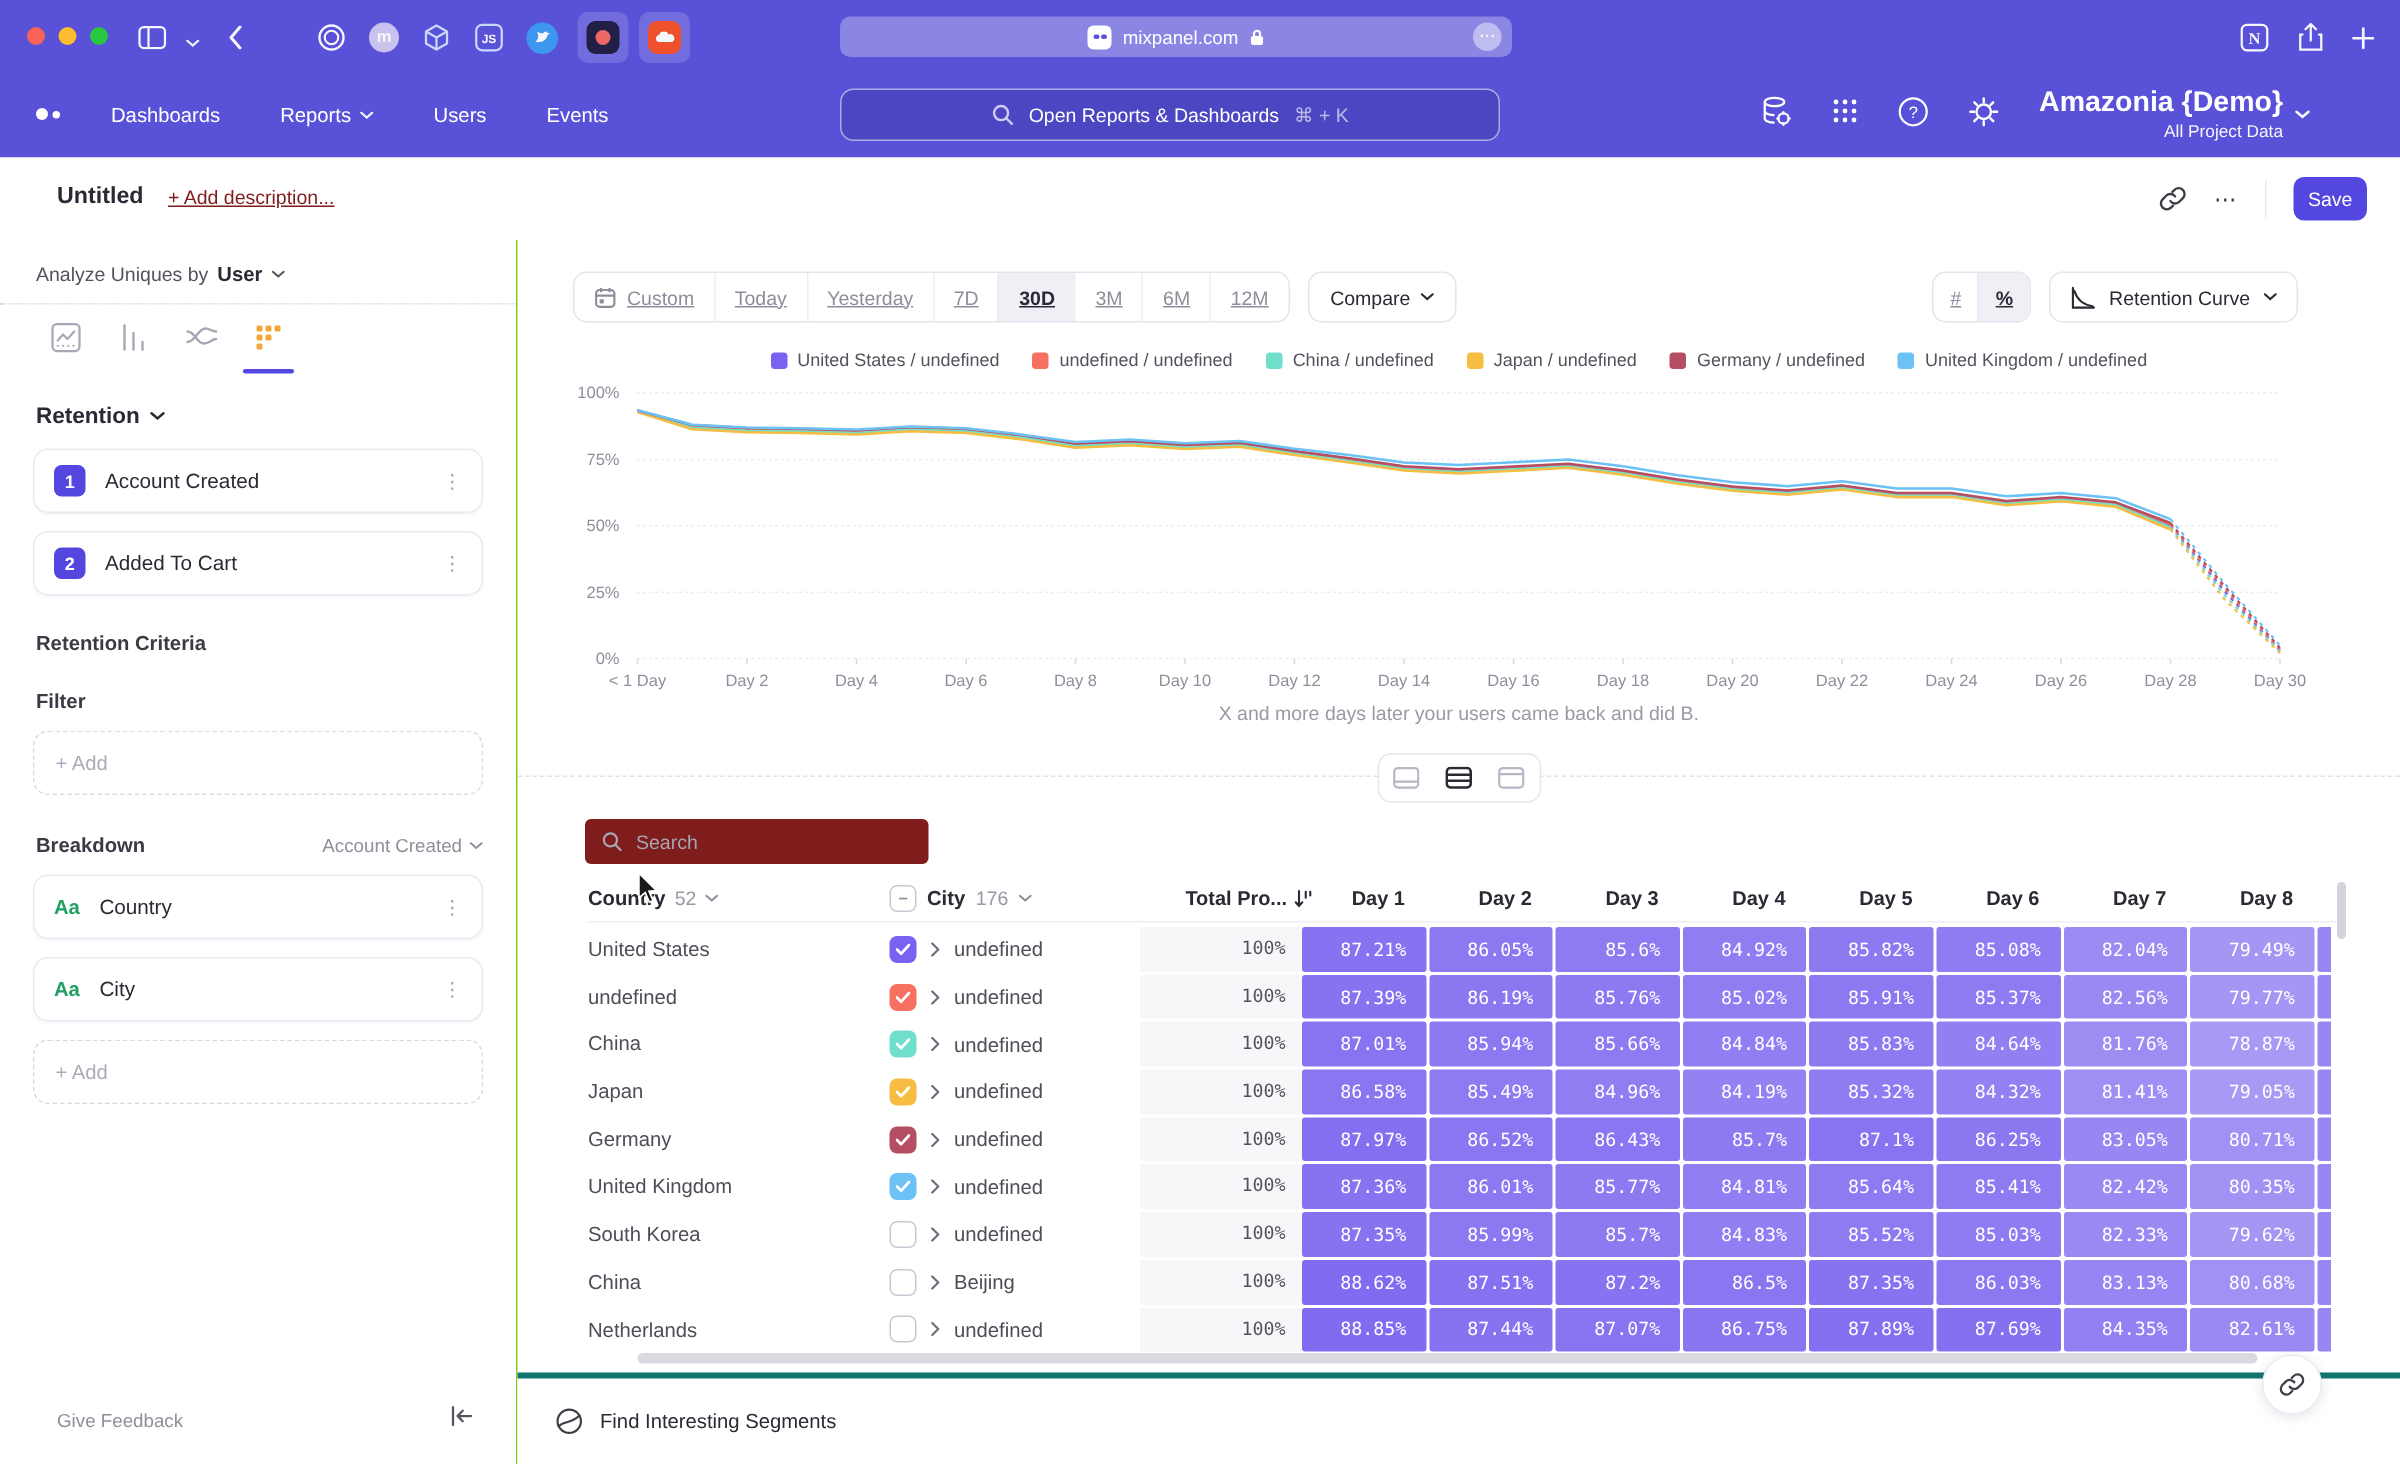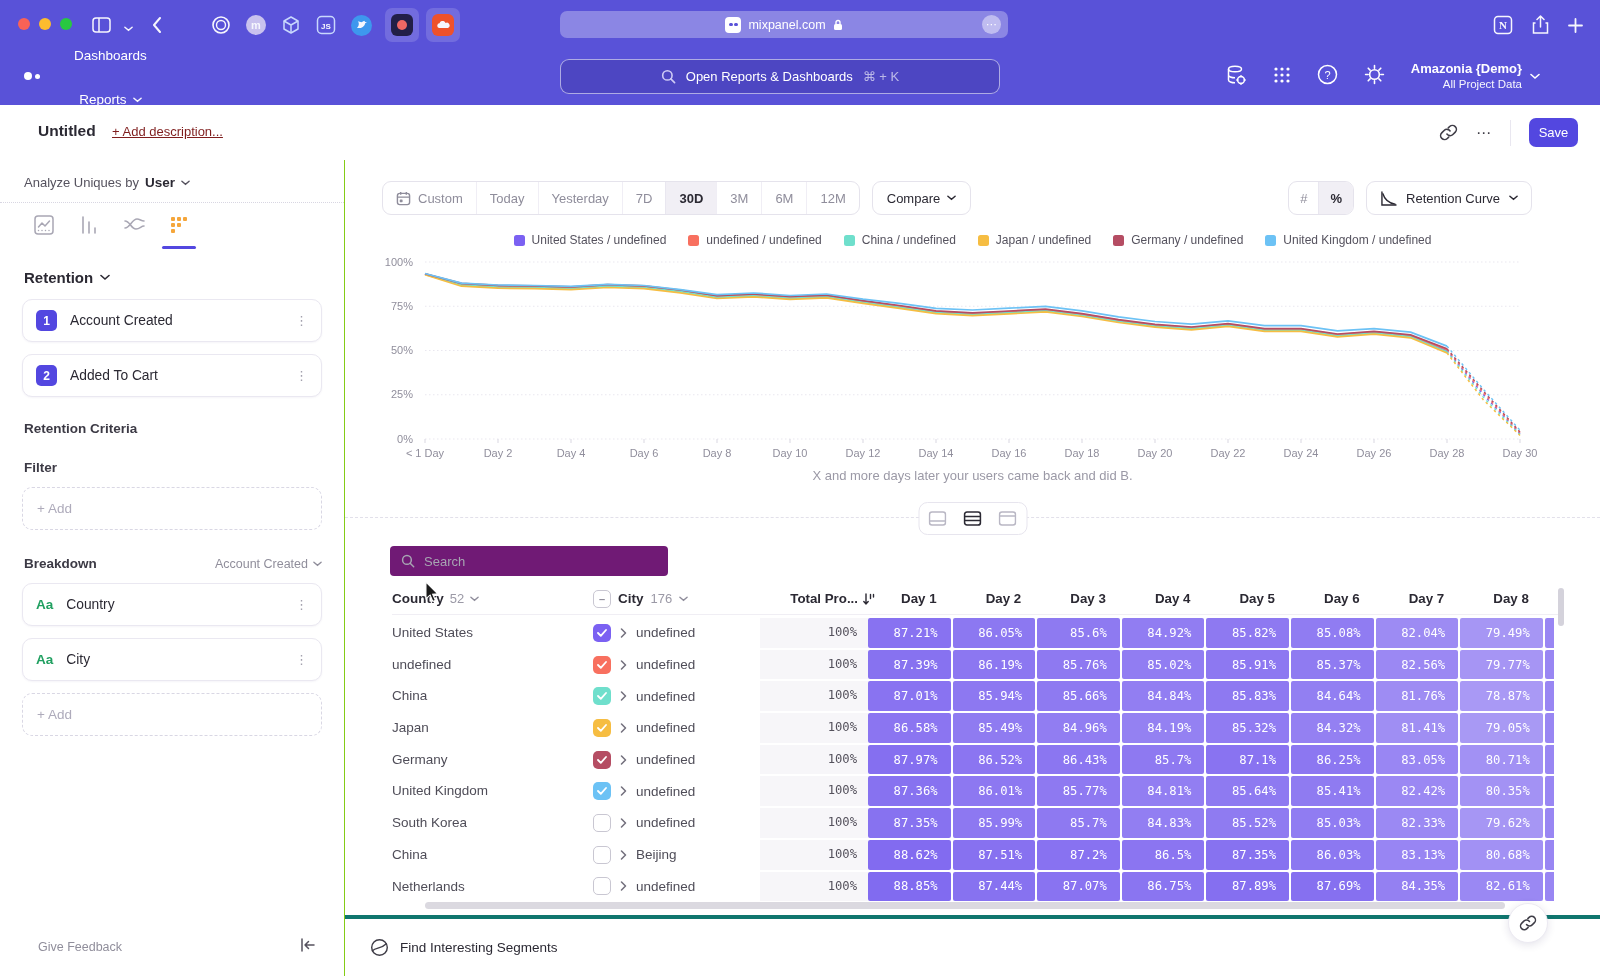--- a/index.html
+++ b/index.html
@@ -18,29 +18,29 @@
     background:rgba(255,255,255,.30); display:flex; align-items:center; justify-content:center; gap:7px;
     font-size:12.5px; color:#fff; }
   .url-fav { width:16px; height:16px; border-radius:4px; background:#fff; display:flex; align-items:center; justify-content:center; gap:1.5px; }
   .url-fav i { width:3.5px; height:3.5px; border-radius:50%; background:#5952d8; display:block; }
   .url-more { position:absolute; right:7px; top:4px; width:19px; height:19px; border-radius:50%;
     background:rgba(255,255,255,.45); color:#fff; font-size:11px; line-height:18px; text-align:center; }
 
   .navrow { position:relative; height:57px; }
   .logo-dots { position:absolute; left:24px; top:24px; display:flex; gap:3px; align-items:center; }
   .logo-dots i { display:block; border-radius:50%; background:#fff; }
-  .nav-menu { position:absolute; left:74px; top:0; height:57px; display:flex; align-items:center; gap:29px;flex-direction:column; }
+  .nav-menu { position:absolute; left:74px; top:0; height:57px; display:flex; align-items:center; gap:40px; }
   .nav-item { font-size:13.5px; font-weight:500; color:#fff; cursor:default; display:flex; align-items:center; }
   .nav-search { position:absolute; left:560px; top:11px; width:440px; height:35px; border-radius:9px;
     background:rgba(23,16,96,.18); border:1px solid rgba(255,255,255,.55);
     display:flex; align-items:center; justify-content:center; gap:10px; font-size:13px; }
   .nav-search .sc { color:rgba(255,255,255,.62); }
   .nav-right { position:absolute; right:60px; top:0; height:57px; display:flex; align-items:center; gap:26px; }
   .proj { text-align:right; line-height:1.25; }
-  .proj .p1 { font-size:13px; font-weight:700; }
+  .proj .p1 { font-size:19px; font-weight:700; }
   .proj .p2 { font-size:11.5px; font-weight:400; opacity:.95; }
   .proj-wrap { display:flex; align-items:center; gap:8px; }
 
   
   .rheader { position:relative; height:55px; background:#fff; }
   .rtitle { position:absolute; left:38px; top:17px; font-size:15.5px; font-weight:700; color:#2b2933; }
   .rdesc  { position:absolute; left:112px; top:19px; font-size:13px; color:#7f1d1d;text-decoration:underline; }
   .rh-right { position:absolute; right:22px; top:0; height:55px; display:flex; align-items:center; gap:18px; }
   .rh-divider { width:1px; height:26px; background:#e9e7f0; }
   .dots3 { color:#3f3d47; font-size:15px; letter-spacing:1px; }
@@ -76,21 +76,21 @@
   .bd-head { margin:26px 22px 12px 24px; display:flex; align-items:center; }
   .bd-head .t { font-size:13.5px; font-weight:700; color:#3c3a45; }
   .bd-head .ev { margin-left:auto; font-size:12.5px; color:#908e9b; display:flex; align-items:center; gap:5px; }
   .aa { color:#21a061; font-weight:700; font-size:13.5px; flex:none; }
   .sb-foot { position:absolute; left:38px; bottom:22px; font-size:12.5px; color:#908e9b; }
   .sb-collapse { position:absolute; right:28px; bottom:20px; }
 
   
   .toolbar { position:absolute; left:37px; right:68px; top:21px; height:34px; display:flex; align-items:center; }
   .seg { display:flex; align-items:center; border:1px solid #e5e3ec; border-radius:9px; background:#fff; height:34px; overflow:hidden; }
-  .seg-btn { display:flex; align-items:center; gap:7px; padding:0 13px; height:100%; font-size:13px; color:#8f8d9b; font-weight:500; }
+  .seg-btn { display:flex; align-items:center; gap:7px; padding:0 13px; height:100%; font-size:13px; color:#8f8d9b; font-weight:500;text-decoration:underline; }
   .seg-btn + .seg-btn { border-left:1px solid #f0eef5; }
   .seg-btn.active { background:#f1eff5; color:#2b2933; font-weight:600; border-left-color:#e9e7f0; }
   .compare-btn { margin-left:12px; display:flex; align-items:center; gap:7px; border:1px solid #e5e3ec; border-radius:9px;
     height:34px; padding:0 14px; font-size:13px; font-weight:500; color:#2b2933; background:#fff; }
   .tb-right { margin-left:auto; display:flex; align-items:center; gap:12px; }
   .mode-btn { padding:0 11px; font-size:13px; }
   .charttype-btn { display:flex; align-items:center; gap:9px; border:1px solid #e5e3ec; border-radius:9px; height:34px;
     padding:0 13px; font-size:13px; font-weight:500; color:#2b2933; background:#fff; }
 
   
@@ -100,22 +100,22 @@
   #chart-svg { position:absolute; left:0; top:88px; }
   .chart-caption { position:absolute; left:80px; width:1095px; top:308px; text-align:center; font-size:13px; color:#9b99a6; }
 
   .split-divider { position:absolute; left:0; right:0; top:357px; border-top:1px dashed #e2e0ea; }
   .view-toggles { position:absolute; left:50%; transform:translateX(-50%); top:342px; background:#fff;
     border:1px solid #e7e5ee; border-radius:9px; padding:3px; display:flex; gap:4px; }
   .vt { width:31px; height:25px; border-radius:6px; display:flex; align-items:center; justify-content:center; }
   .vt.active { background:#fff; }
 
   
-  .search-box { position:absolute; left:45px; top:386px; width:278px; height:30px; border-radius:4px;
-    background:#701a75; display:flex; align-items:center; gap:9px; padding:0 11px; }
+  .search-box { position:absolute; left:45px; top:386px; width:229px; height:30px; border-radius:4px;
+    background:#7f1d1d; display:flex; align-items:center; gap:9px; padding:0 11px; }
   .search-box span { font-size:13px; color:#a7a5b2; }
 
   .table-wrap { position:absolute; left:47px; top:425px; width:1170px; }
   .thead { position:relative; height:30px; border-bottom:1px solid #f0eef4; }
   .th-country { position:absolute; left:0; top:0; line-height:28px; font-size:13.5px; font-weight:700; color:#2b2933; display:flex; gap:6px; align-items:center; }
   .th-city { position:absolute; left:201px; top:0; line-height:28px; display:flex; gap:7px; align-items:center; font-size:13.5px; font-weight:700; color:#2b2933; }
   .cnt { font-weight:400; color:#9b99a6; font-size:13px; }
   .th-total { position:absolute; left:368px; width:98px; top:0; line-height:28px; text-align:right; font-size:13.3px; font-weight:700; color:#2b2933; }
   .th-sort { position:absolute; left:470px; top:7px; }
   .h-day { position:absolute; top:0; width:82.6px; line-height:28px; text-align:right; padding-right:14px; font-size:13.3px; font-weight:700; color:#2b2933; }

